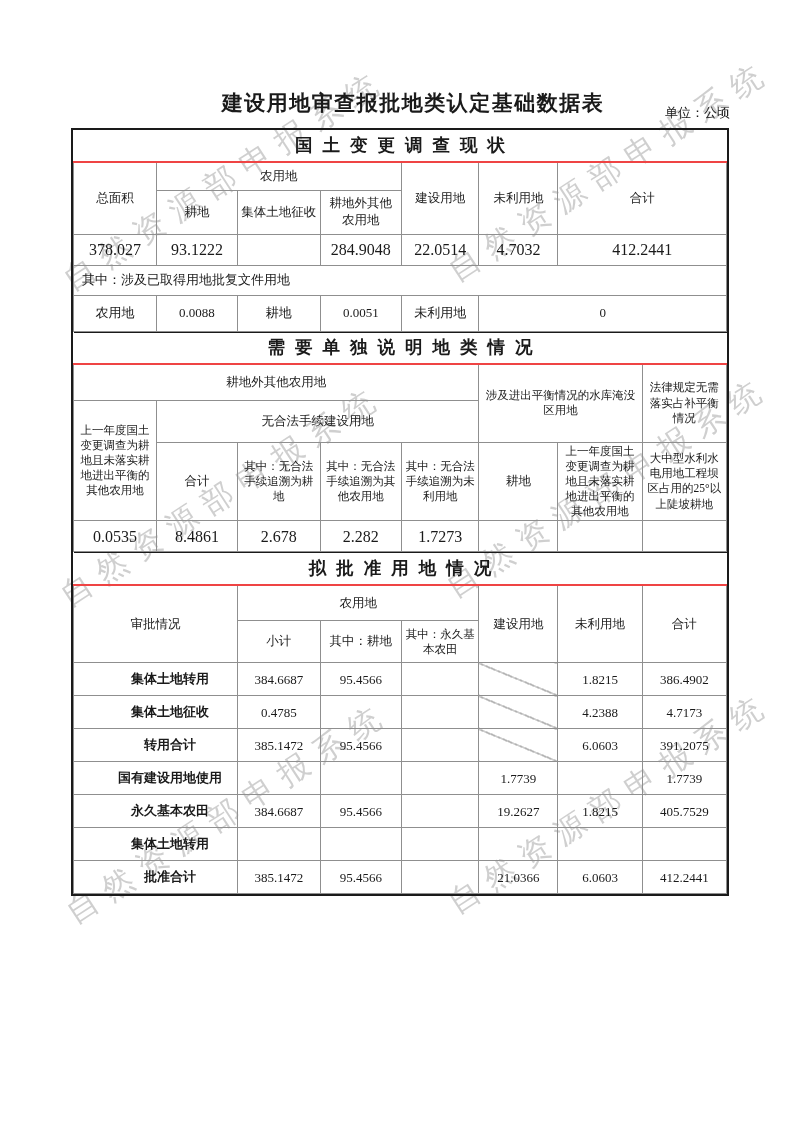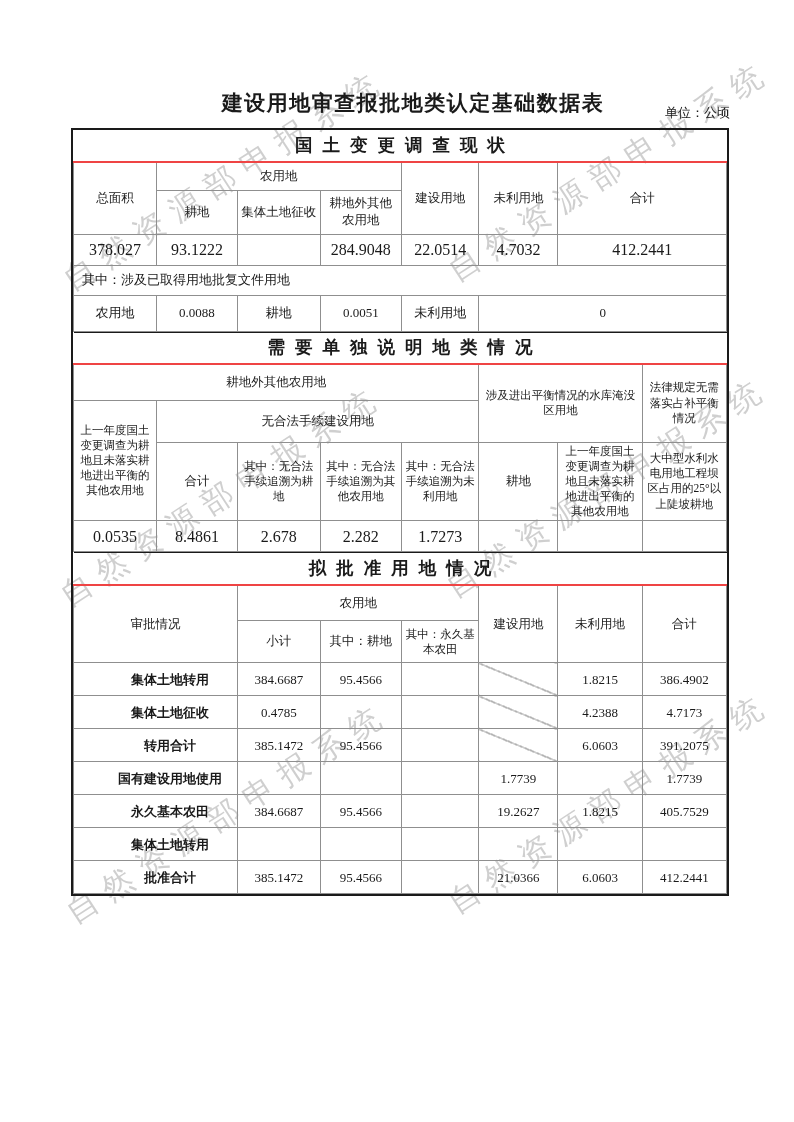--- a/index.html
+++ b/index.html
@@ -99,21 +99,21 @@
 
   td.small { font-size: 11.5px; line-height: 1.32; padding: 1px 2px; }
   tr.note-row td {
     text-align: left;
     padding-left: 8px;
     height: 30px;
     font-size: 13px;
   }
   tr.appr td { height: 36px; font-size: 13px; }
   td.row-label {
-    font-family: Liberation Sans, sans-serif;
+    font-family: Liberation Mono, monospace;
     font-weight: bold;
     font-size: 13px;
     padding-left: 32px;
   }
   td.diag {
     background-image: linear-gradient(to bottom left,
       transparent calc(50% - 0.6px),
       #999 calc(50% - 0.6px),
       #999 calc(50% + 0.6px),
       transparent calc(50% + 0.6px));

